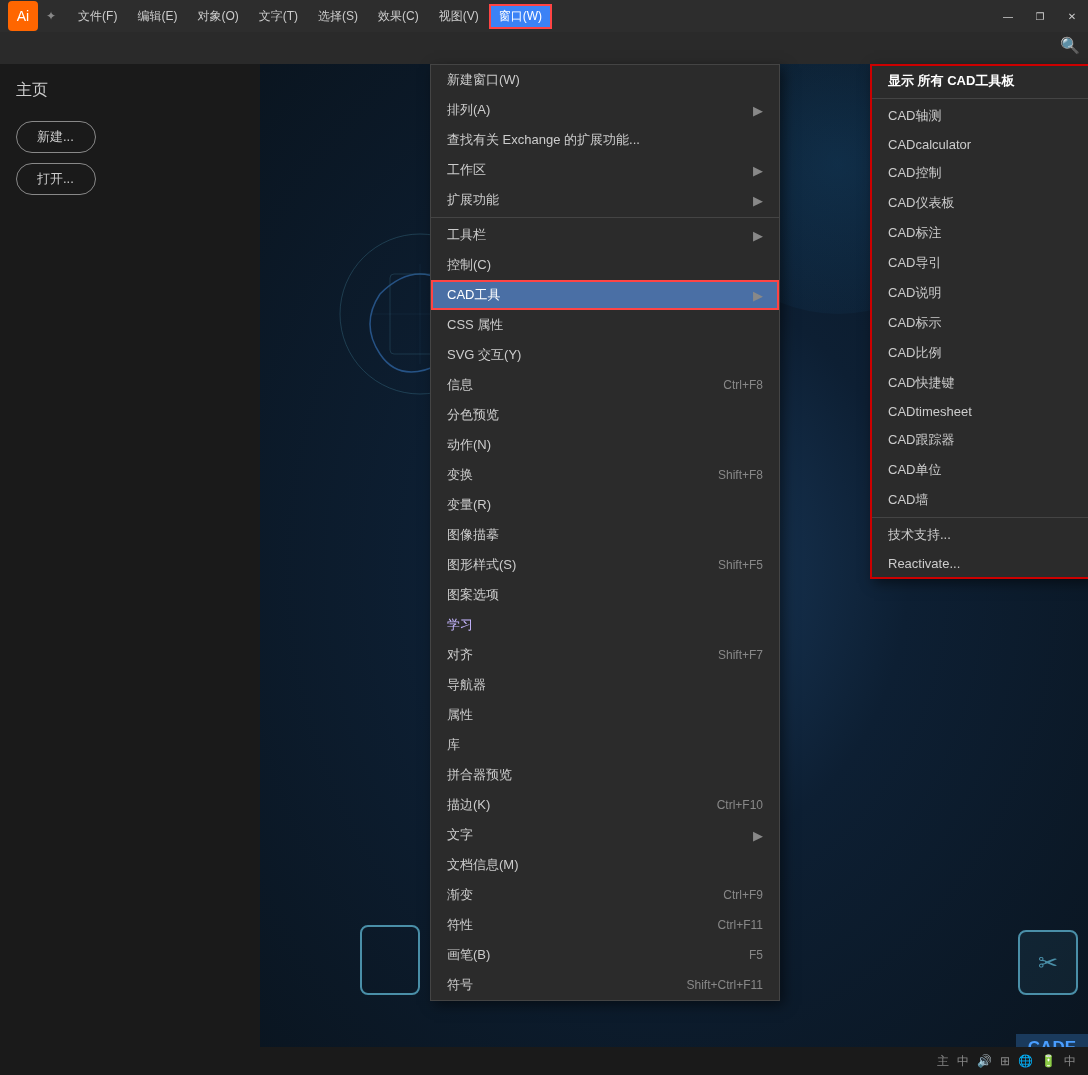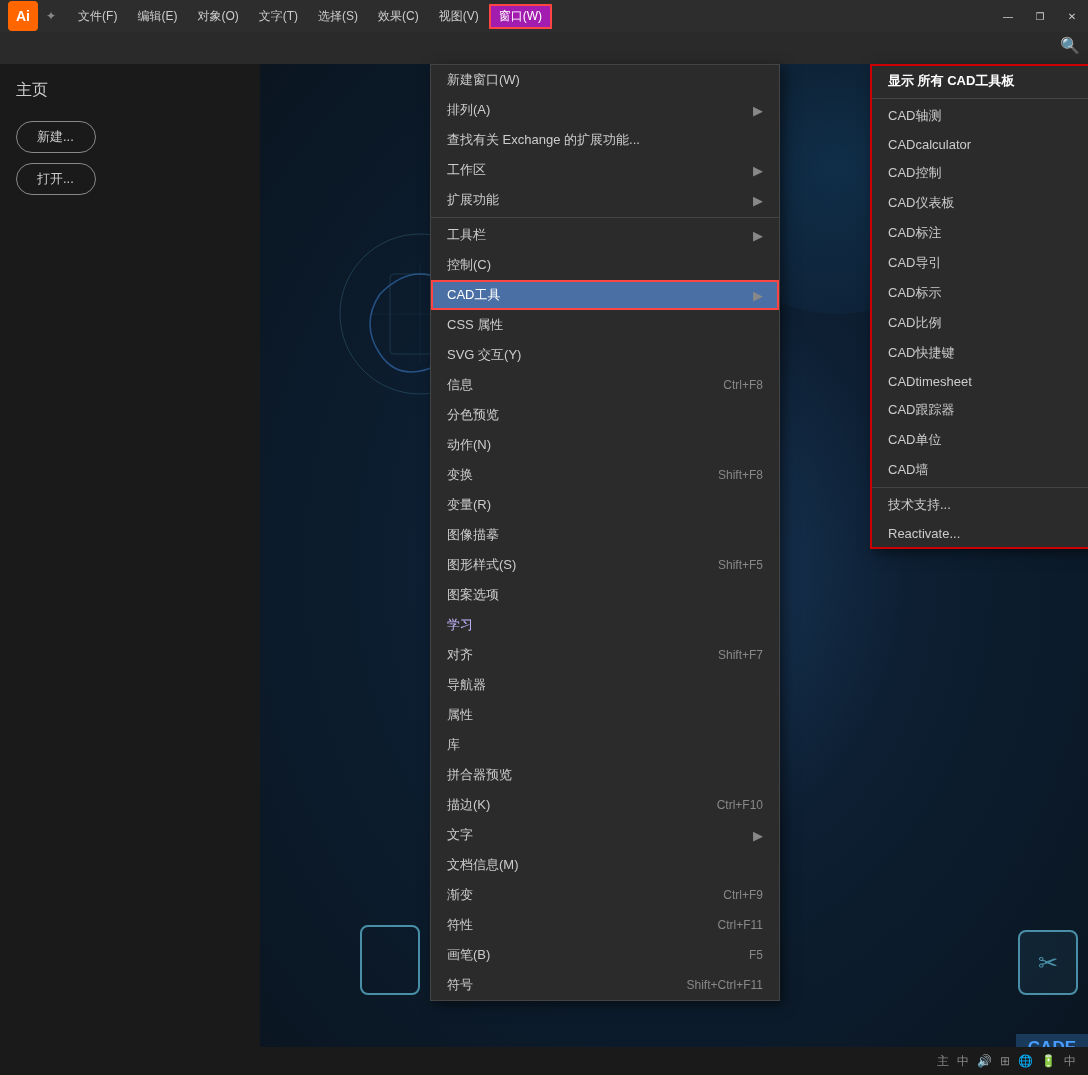--- a/index.html
+++ b/index.html
@@ -10,41 +10,41 @@
       font-family: "Microsoft YaHei", "SimHei", sans-serif;
       font-size: 13px;
       background: #1e1e1e;
       position: relative;
     }
     #ai-logo {
       width: 30px; height: 30px;
       background: #ff6600;
       border-radius: 4px;
       display: flex; align-items: center; justify-content: center;
-      color: white; font-weight: bold; font-size: 14px;
+      color: white; font-weight: normal; font-size: 14px;
       margin-right: 8px;
     }
     #menubar {
       display: flex;
       align-items: center;
       height: 32px;
       background: #2d2d2d;
       padding: 0 8px;
       position: relative;
       z-index: 200;
     }
     .menu-item {
       padding: 4px 10px;
       color: #cccccc;
       cursor: pointer;
       font-size: 12px;
       white-space: nowrap;
     }
     .menu-item.active {
-      background: #a21caf;
+      background: #3b82f6;
       color: white;
       outline: 2px solid #ff4444;
       outline-offset: -2px;
       text-align: right;
     }
 
     
     #win-controls {
       position: absolute;
       top: 0;
@@ -472,20 +472,23 @@
   <div class="sub-item">
     <span>CAD仪表板</span>
   </div>
   <div class="sub-item">
     <span>CAD标注</span>
   </div>
   <div class="sub-item">
     <span>CAD导引</span>
   </div>
   <div class="sub-item">
+    <span>CAD说明</span>
+  </div>
+  <div class="sub-item">
     <span>CAD标示</span>
   </div>
   <div class="sub-item">
     <span>CAD比例</span>
   </div>
   <div class="sub-item">
     <span>CAD快捷键</span>
   </div>
   <div class="sub-item">
     <span>CADtimesheet</span>

